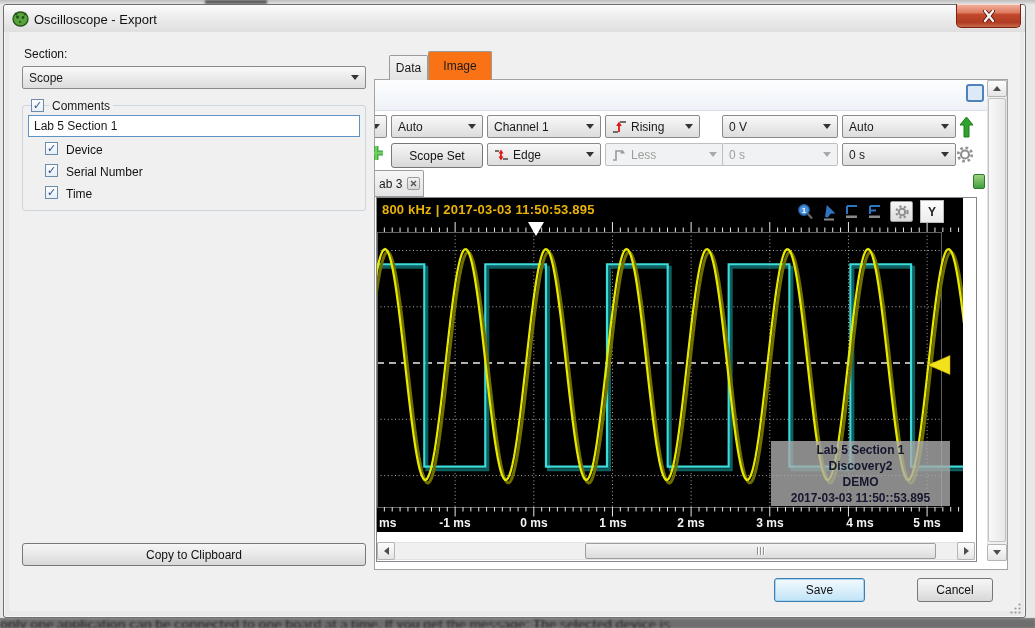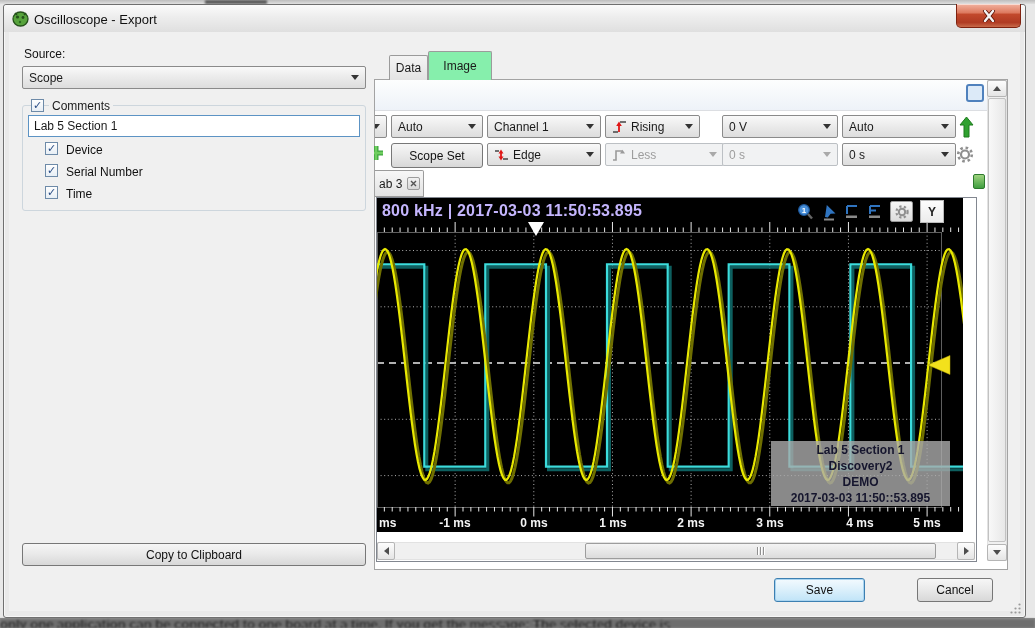--- a/index.html
+++ b/index.html
@@ -49,36 +49,36 @@
             font-size:11px; color:#2a4d85; font-weight:bold; line-height:11px; }
   .cb-label { position:absolute; background:#f0f0f0; padding:0 3px; }
   .group-box { left:22px; top:105px; width:344px; height:106px; border:1px solid #cdd6dd; border-radius:3px; }
   .text-input { left:28px; top:115px; width:332px; height:22px; background:#fff; border:1px solid #5c93c4;
                 display:flex; align-items:center; padding-left:5px; }
 
   
   .tab { position:absolute; border:1px solid #9b9b9b; border-bottom:none; border-radius:2px 2px 0 0;
          display:flex; align-items:center; justify-content:center; }
   .tab.inactive { background:linear-gradient(#f4f4f4,#e3e3e3); }
-  .tab.active { background:#86efac; z-index:3; }
+  .tab.active { background:#f97316; z-index:3; }
   .panel { left:374px; top:79px; width:634px; height:491px; border:1px solid #a3a3a3; background:#fff; z-index:1; }
   .strip1 { left:375px; top:80px; width:632px; height:31px;
             background:linear-gradient(#fdfefe,#eef2f8); border-bottom:1px solid #dcdee2; z-index:2; }
   .wicon { display:inline-flex; margin-right:4px; flex:none; }
   .doc-tab { left:375px; top:170px; width:49px; height:27px; border:1px solid #9b9b9b; border-left:none;
              border-radius:0 2px 0 0; background:linear-gradient(#f7f7f7,#e2e2e2);
              display:flex; align-items:center; padding-left:4px; z-index:2; }
   .tab-close { width:13px; height:13px; border:1px solid #9c9c9c; border-radius:2px; margin-left:5px;
                background:linear-gradient(#f2f2f2,#d8d8d8); display:flex; align-items:center;
                justify-content:center; }
 
   
   .sunken { left:376px; top:197px; width:601px; height:365px; border:1px solid #828790; background:#fff; z-index:2; }
   .scope { left:377px; top:198px; width:586px; height:334px; background:#000; overflow:hidden; z-index:3; }
-  .scope-header-text { left:5px; top:4px; color:#c4b5fd; font-weight:600; font-size:16px; letter-spacing:.2px; }
+  .scope-header-text { left:5px; top:4px; color:#eab308; font-weight:600; font-size:13px; letter-spacing:.2px; }
   .scope-icons { left:420px; top:2px; display:flex; align-items:center; gap:7px; }
   .mini-btn { width:23px; height:21px; border:1px solid #9a9a9a; border-radius:2px;
               background:linear-gradient(#f6f6f6,#dcdcdc); display:flex; align-items:center; justify-content:center; }
   .y-btn { width:24px; height:23px; background:linear-gradient(#fdfdfd,#ececec); border:1px solid #bbb;
            display:flex; align-items:center; justify-content:center; font-weight:bold; color:#222; }
   .annotation { left:394px; top:243px; width:179px; height:65px; background:rgba(171,171,171,.8);
                 text-align:center; font-weight:bold; font-size:12px; color:#16162e; line-height:16px; padding-top:1px; }
   .xlab { position:absolute; top:318px; color:#f4f4f4; font-weight:bold; font-size:12px; white-space:nowrap; }
 
   
@@ -120,21 +120,21 @@
   </svg>
   <span class="abs title-text">Oscilloscope - Export</span>
   <div class="abs close-btn">
     <svg width="14" height="12" viewBox="0 0 14 12" style="margin-top:6px">
       <path d="M3 1 L11 11 M11 1 L3 11" stroke="#5d1408" stroke-width="4" stroke-linecap="round"></path>
       <path d="M3 1 L11 11 M11 1 L3 11" stroke="#f4f4f4" stroke-width="2.4" stroke-linecap="round"></path>
     </svg>
   </div>
   <div class="abs client"></div>
 
-  <span class="abs lbl" style="left:24px;top:47px;">Source:</span>
+  <span class="abs lbl" style="left:24px;top:47px;">Section:</span>
   <div class="combo" style="left:22px;top:66px;width:344px;">
     <span class="txt">Scope</span>
     <span class="arrow-dn"></span>
   </div>
 
   <div class="abs group-box"></div>
   <span class="cb-box" style="left:31px;top:99px;">✓</span>
   <span class="cb-label" style="left:49px;top:99px;">Comments</span>
   <div class="abs text-input">
     <span>Lab 5 Section 1</span>

